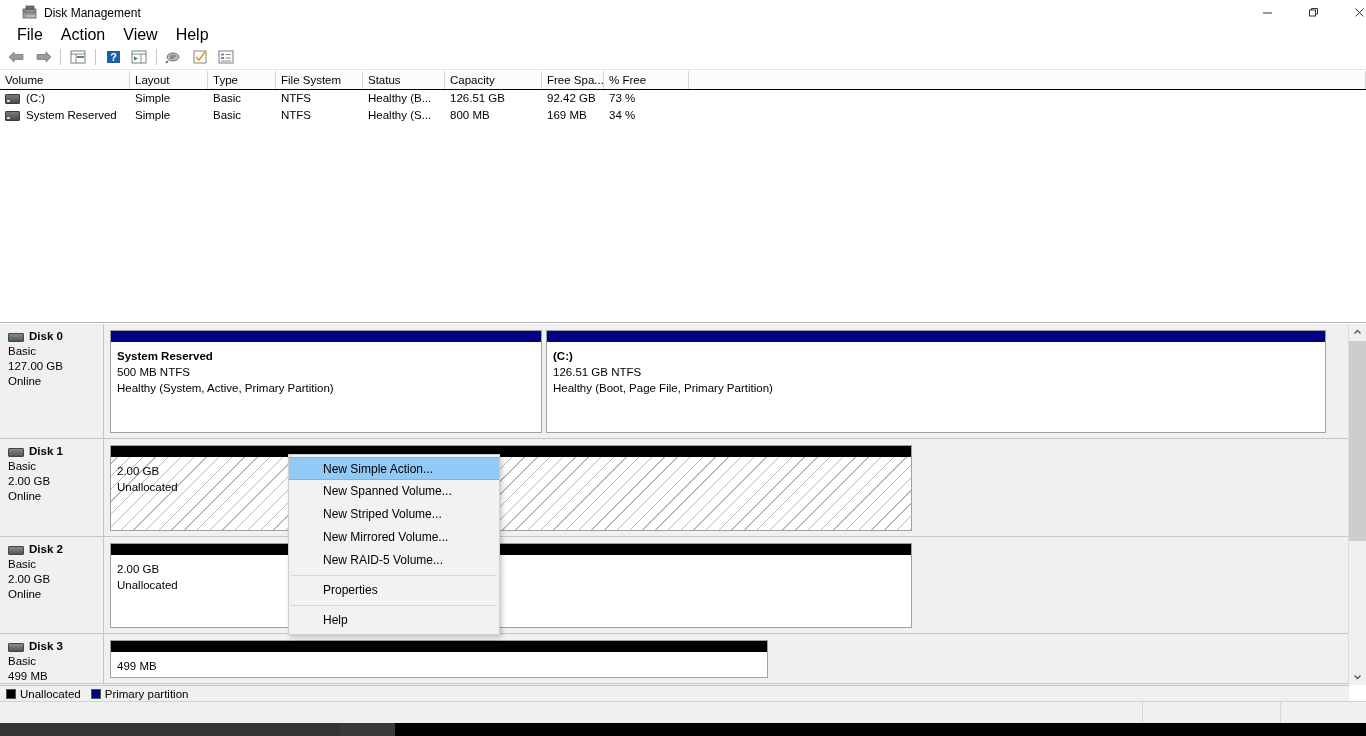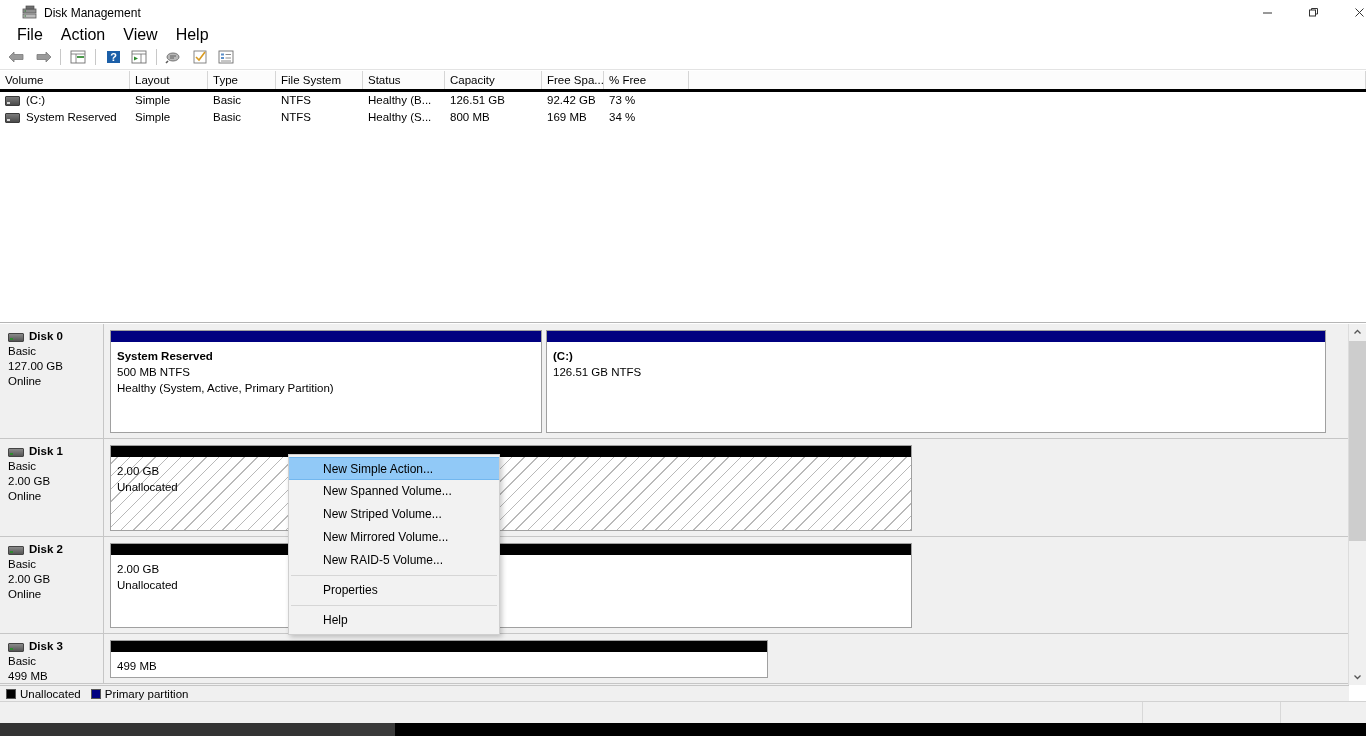--- a/index.html
+++ b/index.html
@@ -85,21 +85,21 @@
   .vollist {
     position: absolute; left: 0; top: 71px;
     width: 1366px; height: 252px;
     background: #ffffff;
     border-bottom: 1px solid #b5b5b5;
     box-sizing: border-box;
   }
   .vol-head {
     display: flex; height: 18px;
     background: #ffffff;
-    border-bottom: 3px solid #000000;
+    border-bottom: 1px solid #000000;
   }
   .vol-head .hc {
     font-size: 11.5px; color: #000;
     padding-left: 5px;
     line-height: 18px;
     border-right: 1px solid #d6d6d6;
     box-sizing: border-box;
     overflow: hidden; white-space: nowrap;
     background: #fcfcfc;
   }
@@ -451,20 +451,21 @@
                   <div>Healthy (System, Active, Primary Partition)</div>
                 </div>
               </div>
             </div>
             <div style="width: 780px;">
               <div class="part-bar primary"></div>
               <div class="part">
                 <div class="part-body" style="height: 90px;">
                   <div class="pname">(C:)</div>
                   <div>126.51 GB NTFS</div>
+                  <div>Healthy (Boot, Page File, Primary Partition)</div>
                 </div>
               </div>
             </div>
           </div>
         </div>
       </div>
       <div class="disk-row" style="height: 98px;">
         <div class="disk-info">
           <div class="disk-title">
             <span class="dico"></span>

